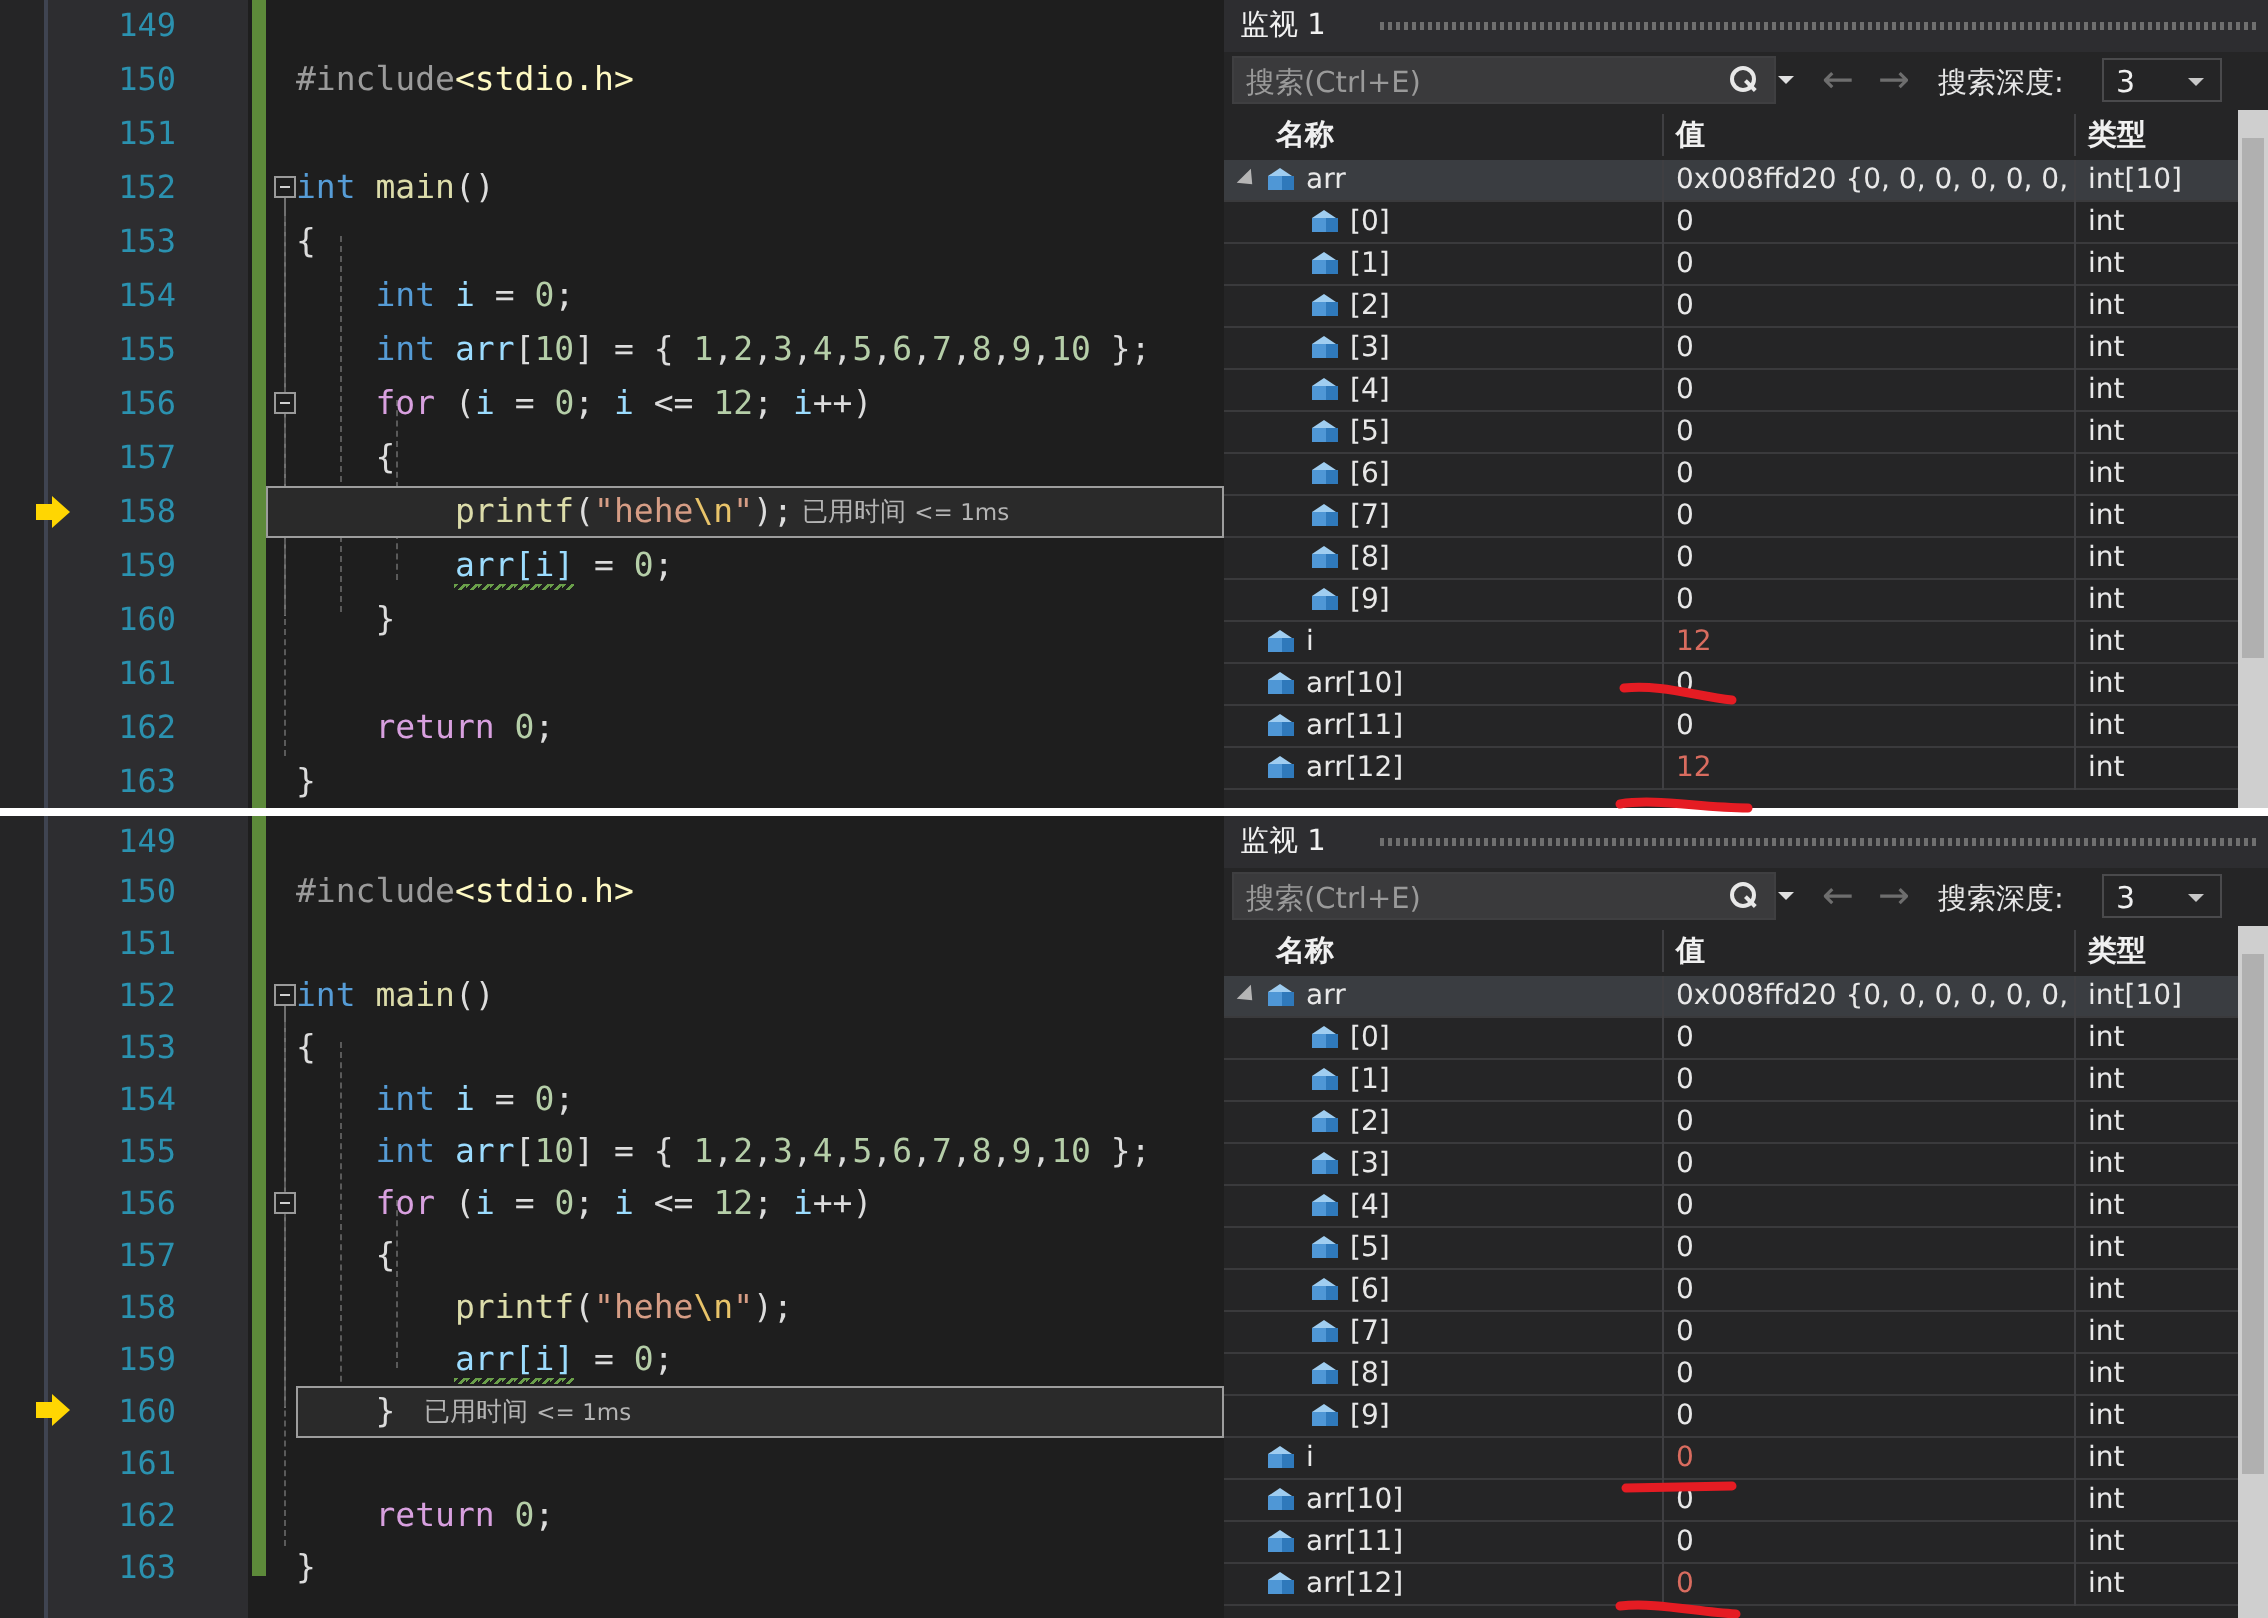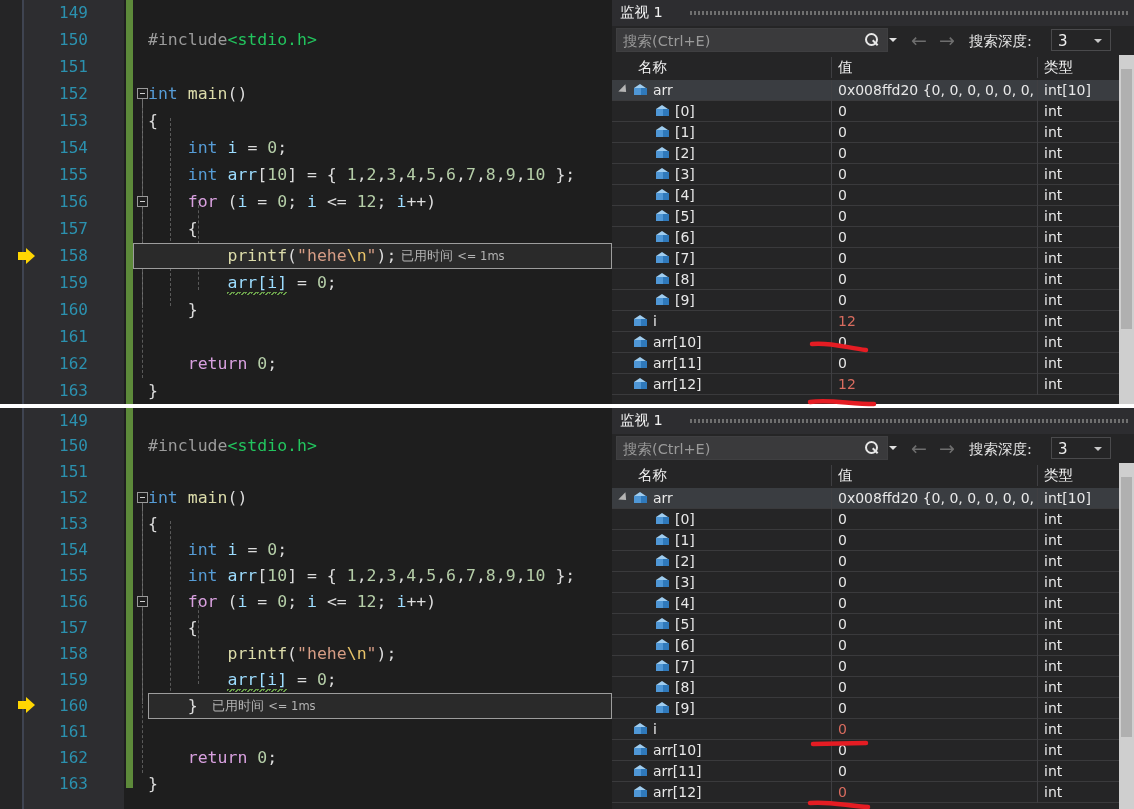--- a/index.html
+++ b/index.html
@@ -29,21 +29,21 @@
   .chg{position:absolute;left:126px;width:7px;height:26px;background:#5d8a3a;}
 
   
   .k   {color:#569cd6;}   
   .kw  {color:#d8a0df;}   
   .fn  {color:#dcdcaa;}   
   .str {color:#d69d85;}   
   .esc {color:#e9c46a;}   
   .num {color:#b5cea8;}   
   .pp  {color:#9b9b9b;}   
-  .ppi {color:#22c55e;}
+  .ppi {color:#fef9c3;}
   .id  {color:#9cdcfe;}   
   .op  {color:#dcdcdc;}
 
   .squig{ text-decoration:none;
           border-bottom:0;
           background-image:
             repeating-linear-gradient(135deg,
               #6a9f4a 0 1.6px, transparent 1.6px 3.2px);
           background-repeat:repeat-x;
           background-size:6px 3px;
@@ -92,21 +92,21 @@
             border-right:4px solid transparent;border-top:4px solid #e0e0e0;}
   .caret-dn.dim{border-top-color:#c8c8c8;}
   .nav-arrow{position:absolute;color:#6e6e6e;font-size:19px;line-height:19px;
              font-family:"DejaVu Sans", sans-serif;}
   .depth-lbl{position:absolute;color:#e6e6e6;font-size:14.5px;font-family:"DejaVu Sans", sans-serif;}
   .depth-box{position:absolute;border:1px solid #4a4a4c;background:#252526;box-sizing:border-box;}
   .depth-box .v{position:absolute;left:6px;top:2px;color:#f0f0f0;font-size:15px;
                 font-family:"DejaVu Sans", sans-serif;}
 
   .w-head{position:absolute;left:0;right:12px;height:25px;background:#252526;
-          border-bottom:1px solid #3f3f42;}
+          border-bottom:1px solid #3f3f42;font-weight:bold;}
   .w-head .ht{position:absolute;top:3px;color:#f0f0f0;font-size:14.5px;
               font-family:"DejaVu Sans", sans-serif;}
   .colsep{position:absolute;width:1px;background:#3f3f42;}
 
   .w-rows{position:absolute;left:0;right:0;overflow:hidden;}
   .wrow{position:absolute;left:0;right:0;height:21px;border-bottom:1px solid #3a3a3c;
         box-sizing:border-box;}
   .wrow.sel{background:#3a3d41;}
   .wrow .nm{position:absolute;top:2px;color:#e8e8e8;font-size:14px;white-space:nowrap;
             font-family:"DejaVu Sans", sans-serif;}

